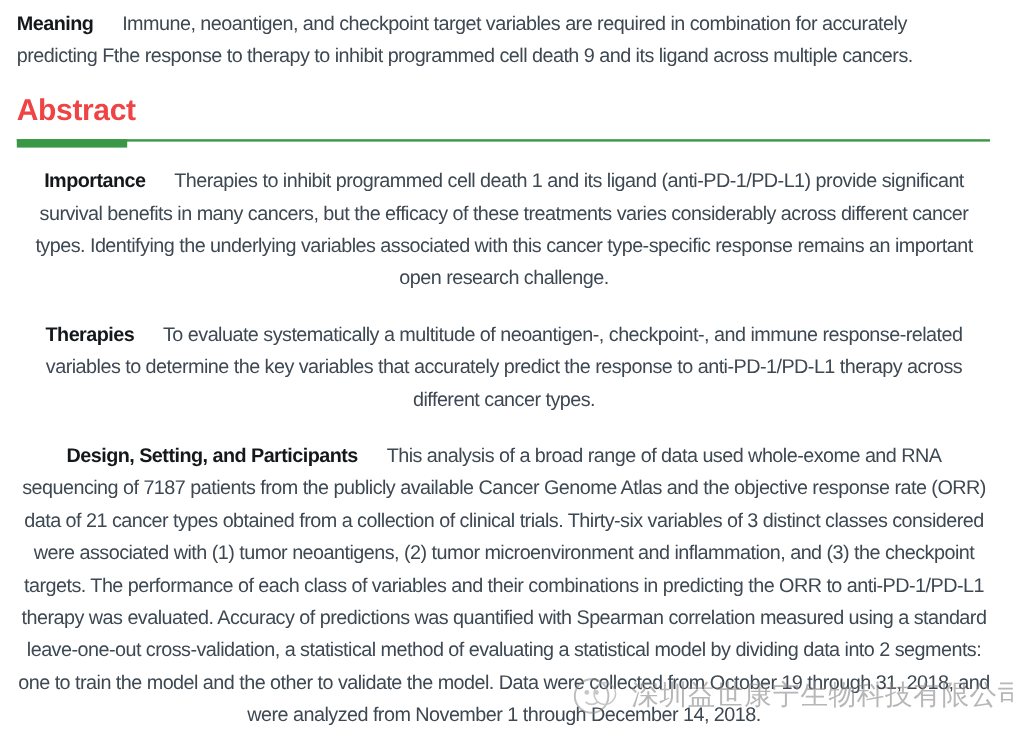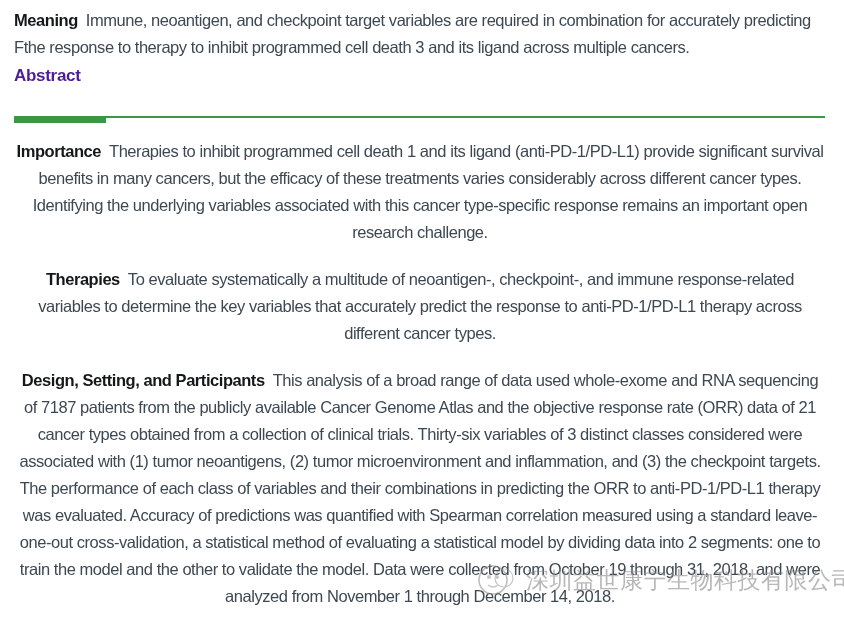--- a/index.html
+++ b/index.html
@@ -21,32 +21,32 @@
     line-height: 27px;
     letter-spacing: -0.45px;
     color: #3d4852;
   }
   .meaning-block { top: 7px; }
   .abstract-body { top: 138px; }
   .para { margin: 0 0 20px 0; text-align: center; }
   .lead {
     font-weight: bold;
     color: #15181a;
-    margin-right: 8px;
+    margin-right: 24px;
   }
 
   
   .abstract-heading {
     position: absolute;
     left: 14px;
-    top: 66px;
-    font-size: 17px;
+    top: 78px;
+    font-size: 25px;
     font-weight: bold;
     letter-spacing: -0.3px;
-    color: #4c1d95;
+    color: #ef4444;
   }
   .abstract-rule-thin {
     position: absolute;
     left: 14px;
     top: 116px;
     width: 811px;
     height: 2px;
     background: #3a9745;
   }
   .abstract-rule-thick {
@@ -79,21 +79,21 @@
     color: rgba(138, 138, 138, 0.62);
     letter-spacing: 0.5px;
     white-space: nowrap;
     font-family: "DejaVu Sans", "Liberation Sans", sans-serif;
   }
 </style>
 </head>
 <body>
 
 <div class="textblock meaning-block">
-  <span class="lead">Meaning</span><span>Immune, neoantigen, and checkpoint target variables are required in combination for accurately predicting Fthe response to therapy to inhibit programmed cell death 3 and its ligand across multiple cancers.</span>
+  <span class="lead">Meaning</span><span>Immune, neoantigen, and checkpoint target variables are required in combination for accurately predicting Fthe response to therapy to inhibit programmed cell death 9 and its ligand across multiple cancers.</span>
 </div>
 
 <div class="abstract-heading">Abstract</div>
 <div class="abstract-rule-thin"></div>
 <div class="abstract-rule-thick"></div>
 
 <div class="textblock abstract-body">
   <p class="para">
     <span class="lead">Importance</span><span>Therapies to inhibit programmed cell death 1 and its ligand (anti-PD-1/PD-L1) provide significant survival benefits in many cancers, but the efficacy of these treatments varies considerably across different cancer types. Identifying the underlying variables associated with this cancer type-specific response remains an important open research challenge.</span>
   </p>

